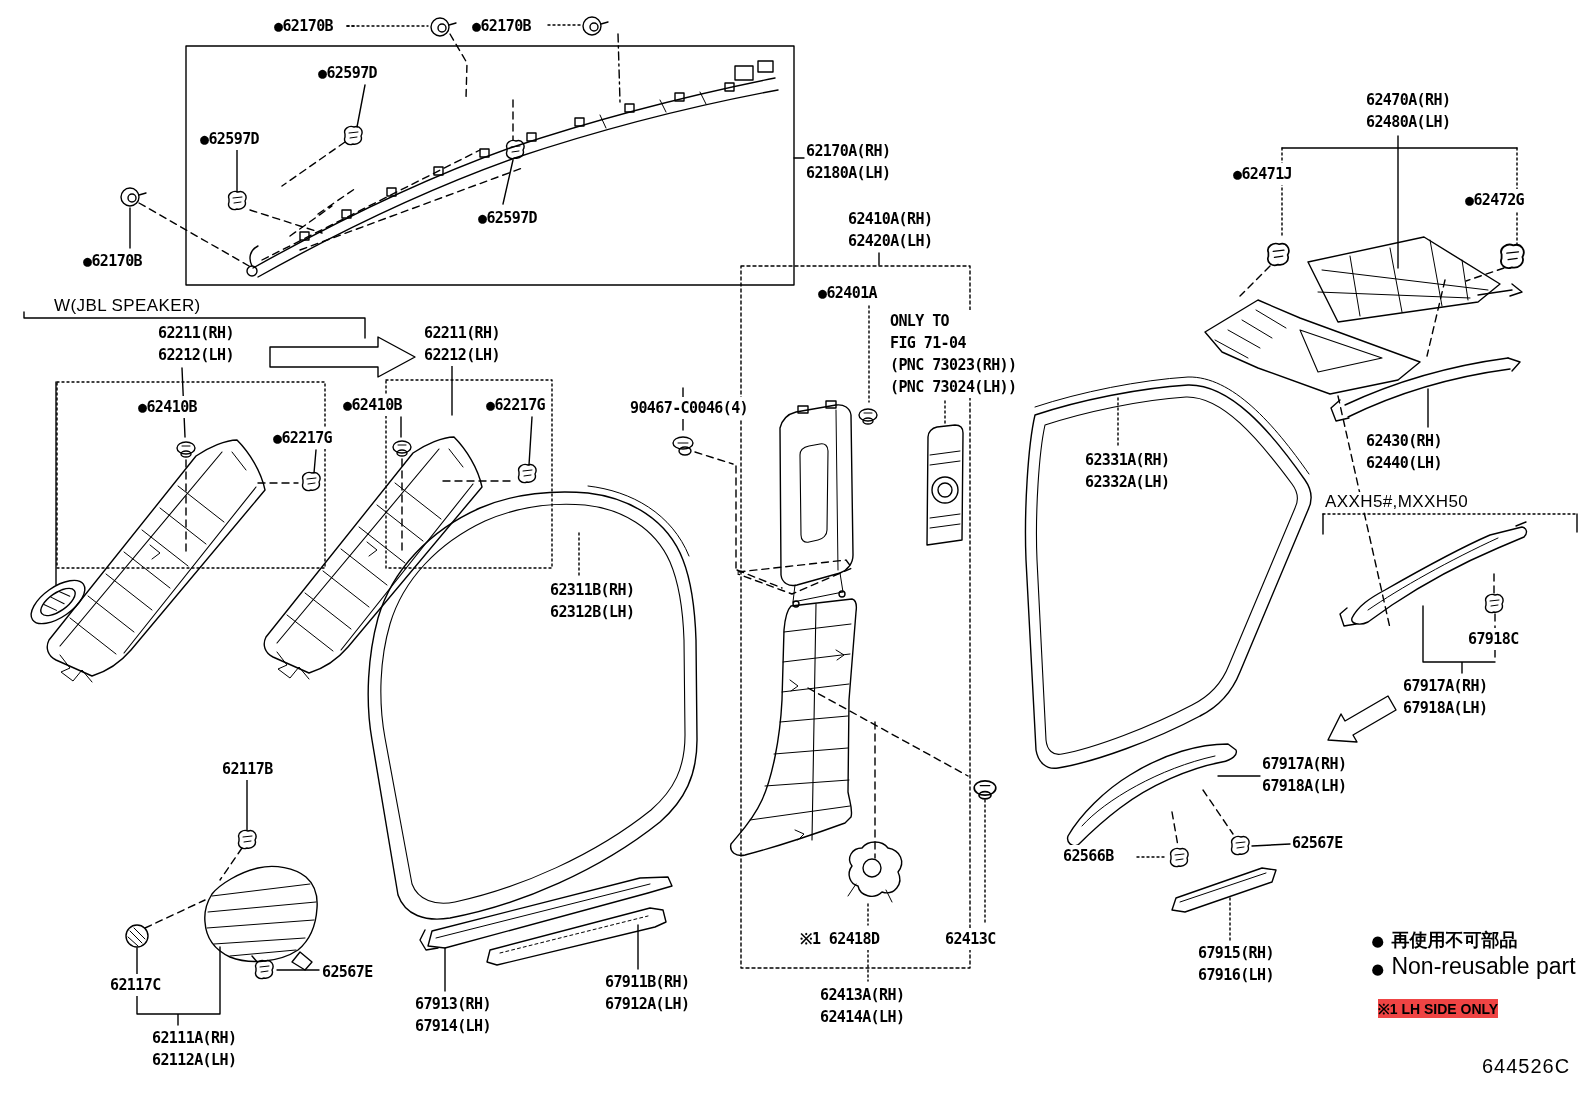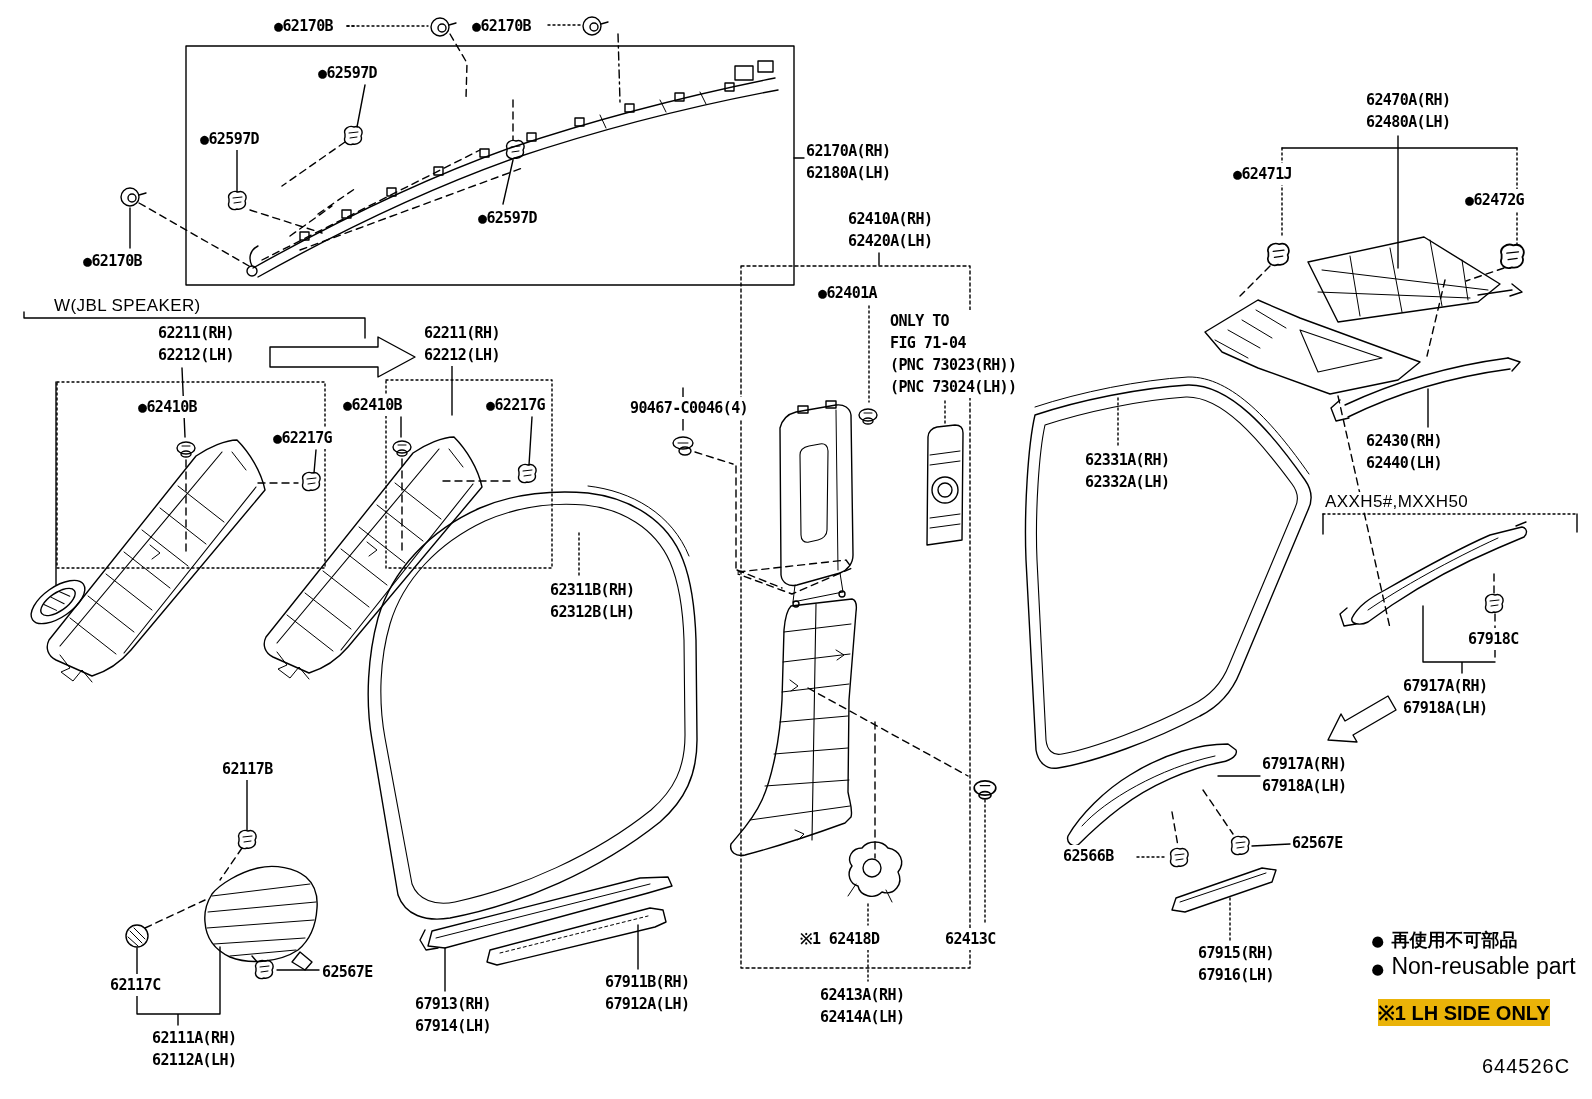--- a/index.html
+++ b/index.html
@@ -7,21 +7,21 @@
          font-family:"DejaVu Sans Mono",monospace;color:#000;}
   .stage svg{position:absolute;left:0;top:0;}
   .lbl{position:absolute;white-space:pre;background:#ffffff;z-index:5;}
   .lbl .ln{display:block;}
   .part{font-family:"DejaVu Sans Mono",monospace;font-weight:700;font-size:15px;line-height:22px;letter-spacing:-0.6px;}
   .note{font-family:"Liberation Sans",sans-serif;font-weight:400;font-size:17px;line-height:20px;letter-spacing:0.4px;}
   .legend-row{position:absolute;white-space:pre;z-index:5;background:#fff;}
   .legend-bullet{font-size:19px;vertical-align:-1px;margin-right:8px;}
   .legend-cjk{font-family:"Liberation Sans",sans-serif;font-weight:700;font-size:18px;}
   .legend-en{font-family:"Liberation Sans",sans-serif;font-weight:400;font-size:23px;}
-  .footnote{position:absolute;font-family:"Liberation Sans",sans-serif;font-weight:700;font-size:20px;white-space:pre;z-index:5;background:#eab308;}
+  .footnote{position:absolute;font-family:"Liberation Sans",sans-serif;font-weight:700;font-size:14px;white-space:pre;z-index:5;background:#ef4444;}
   .diagram-code{position:absolute;font-family:"Liberation Sans",sans-serif;font-weight:400;font-size:20px;letter-spacing:1px;z-index:5;background:#fff;}
 </style>
 </head>
 <body>
 
 <div class="stage">
 
 <svg width="1592" height="1099" viewBox="0 0 1592 1099" fill="none" stroke="#000" stroke-width="1.4" stroke-linecap="round" stroke-linejoin="round">
 
   <defs>

